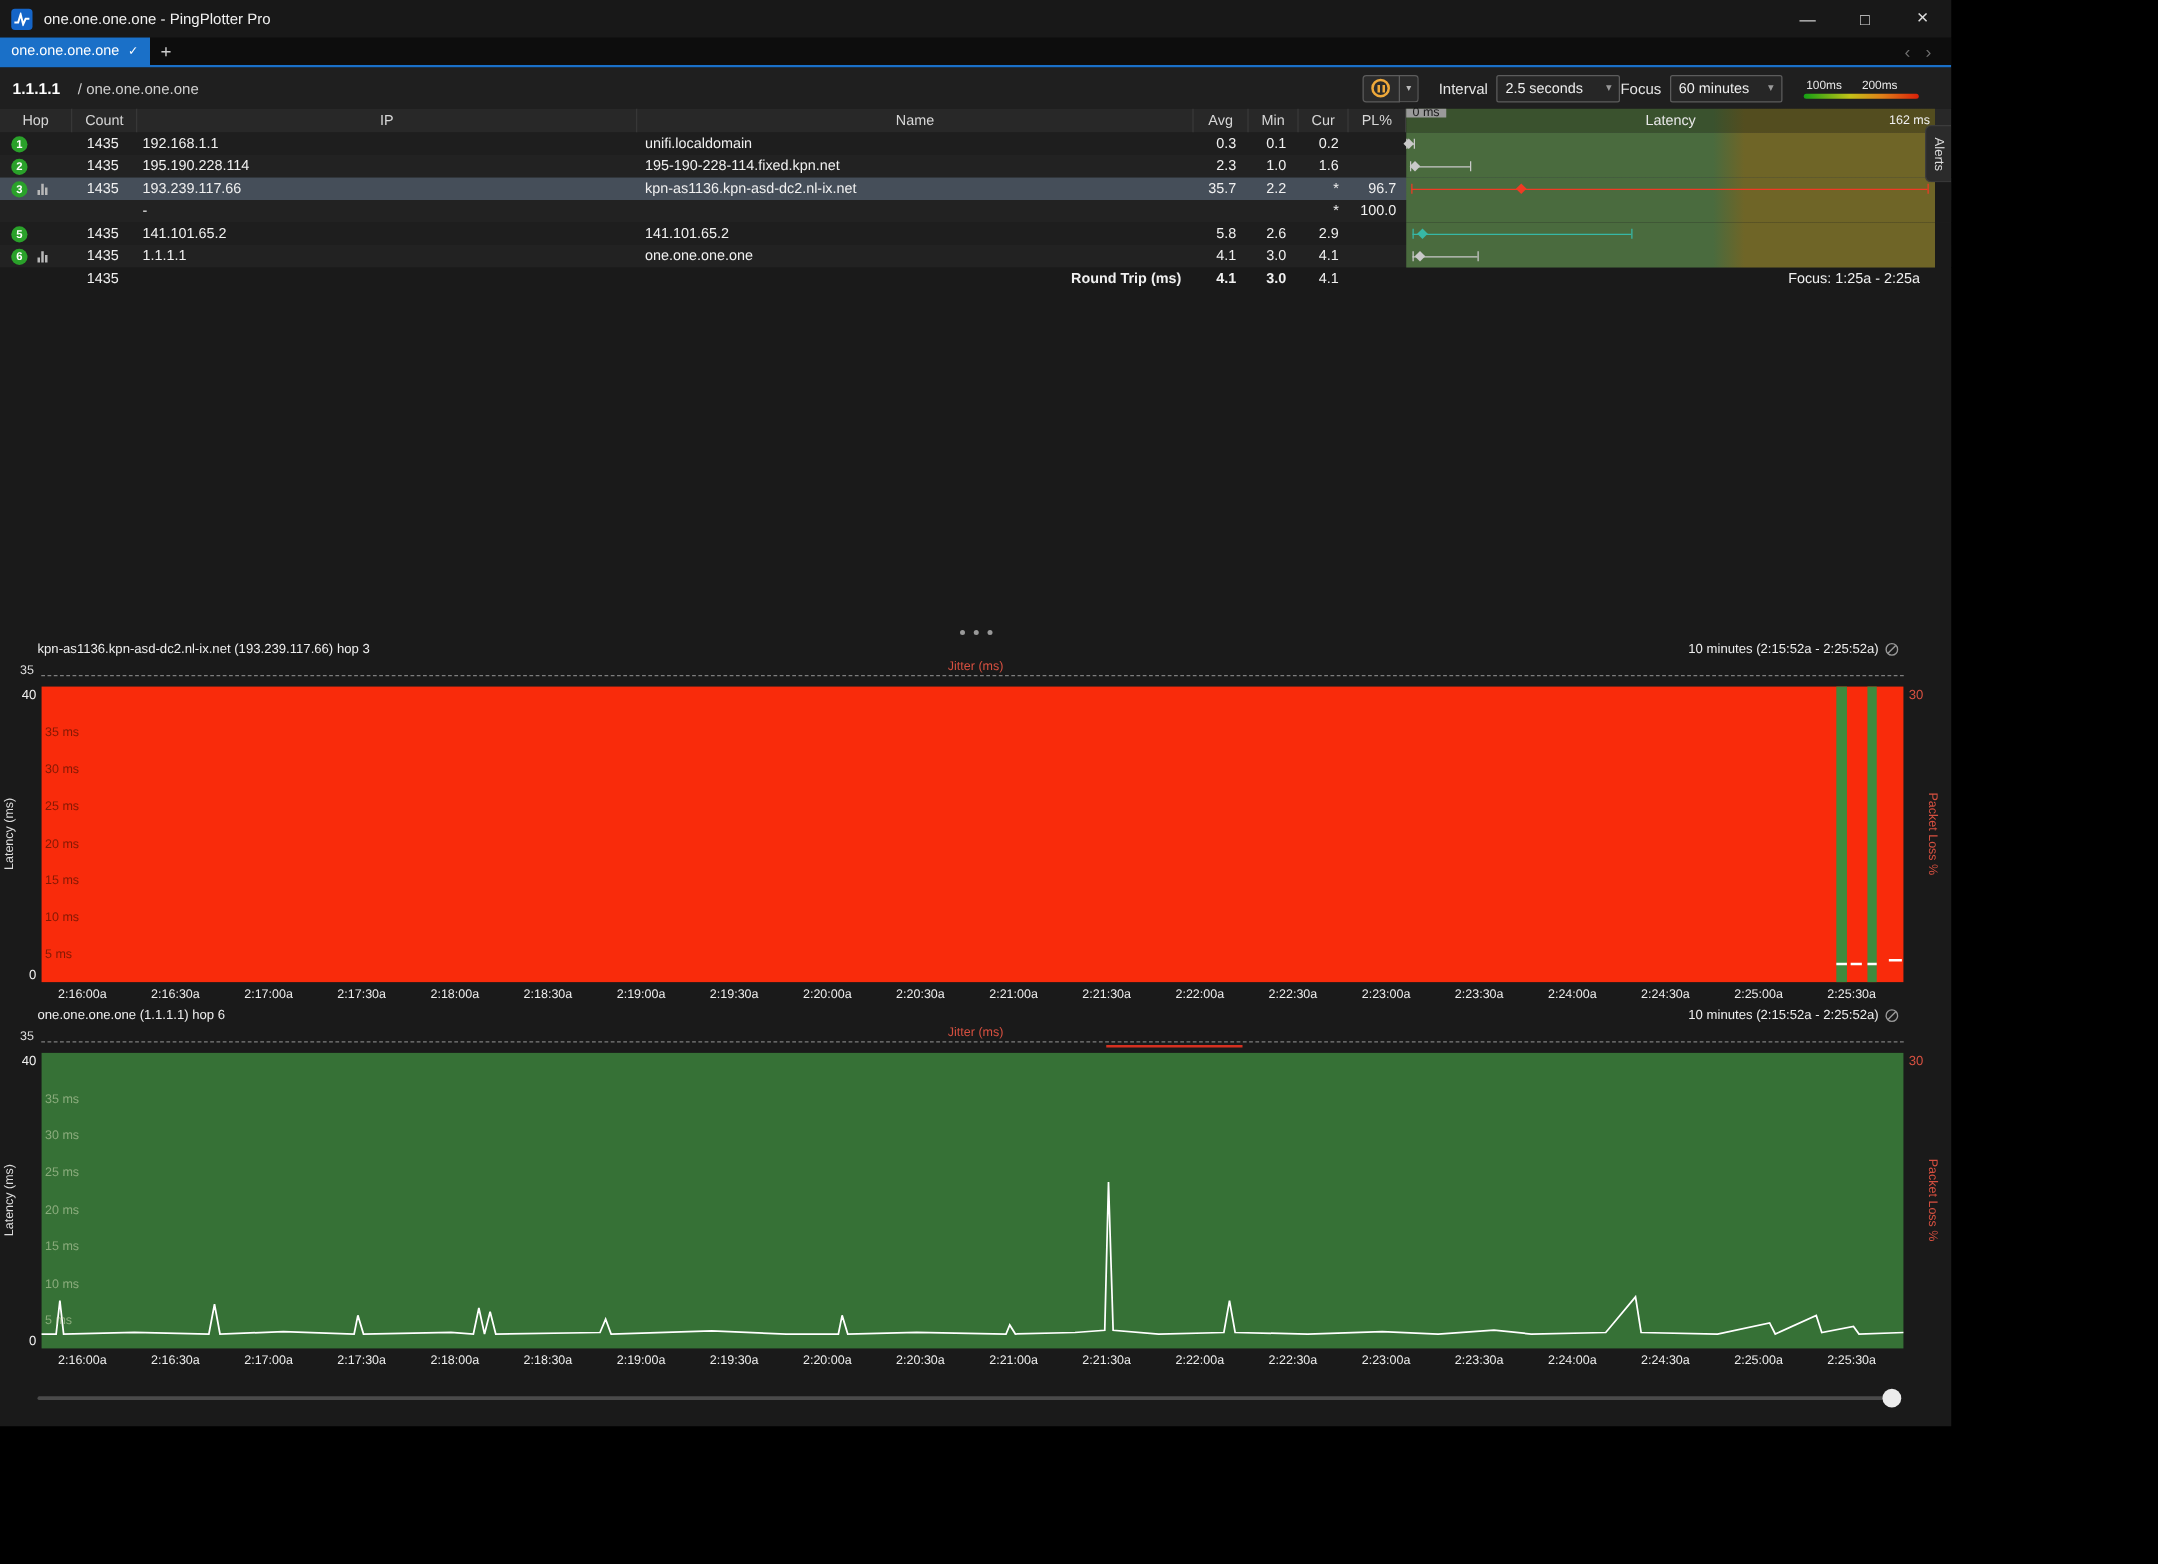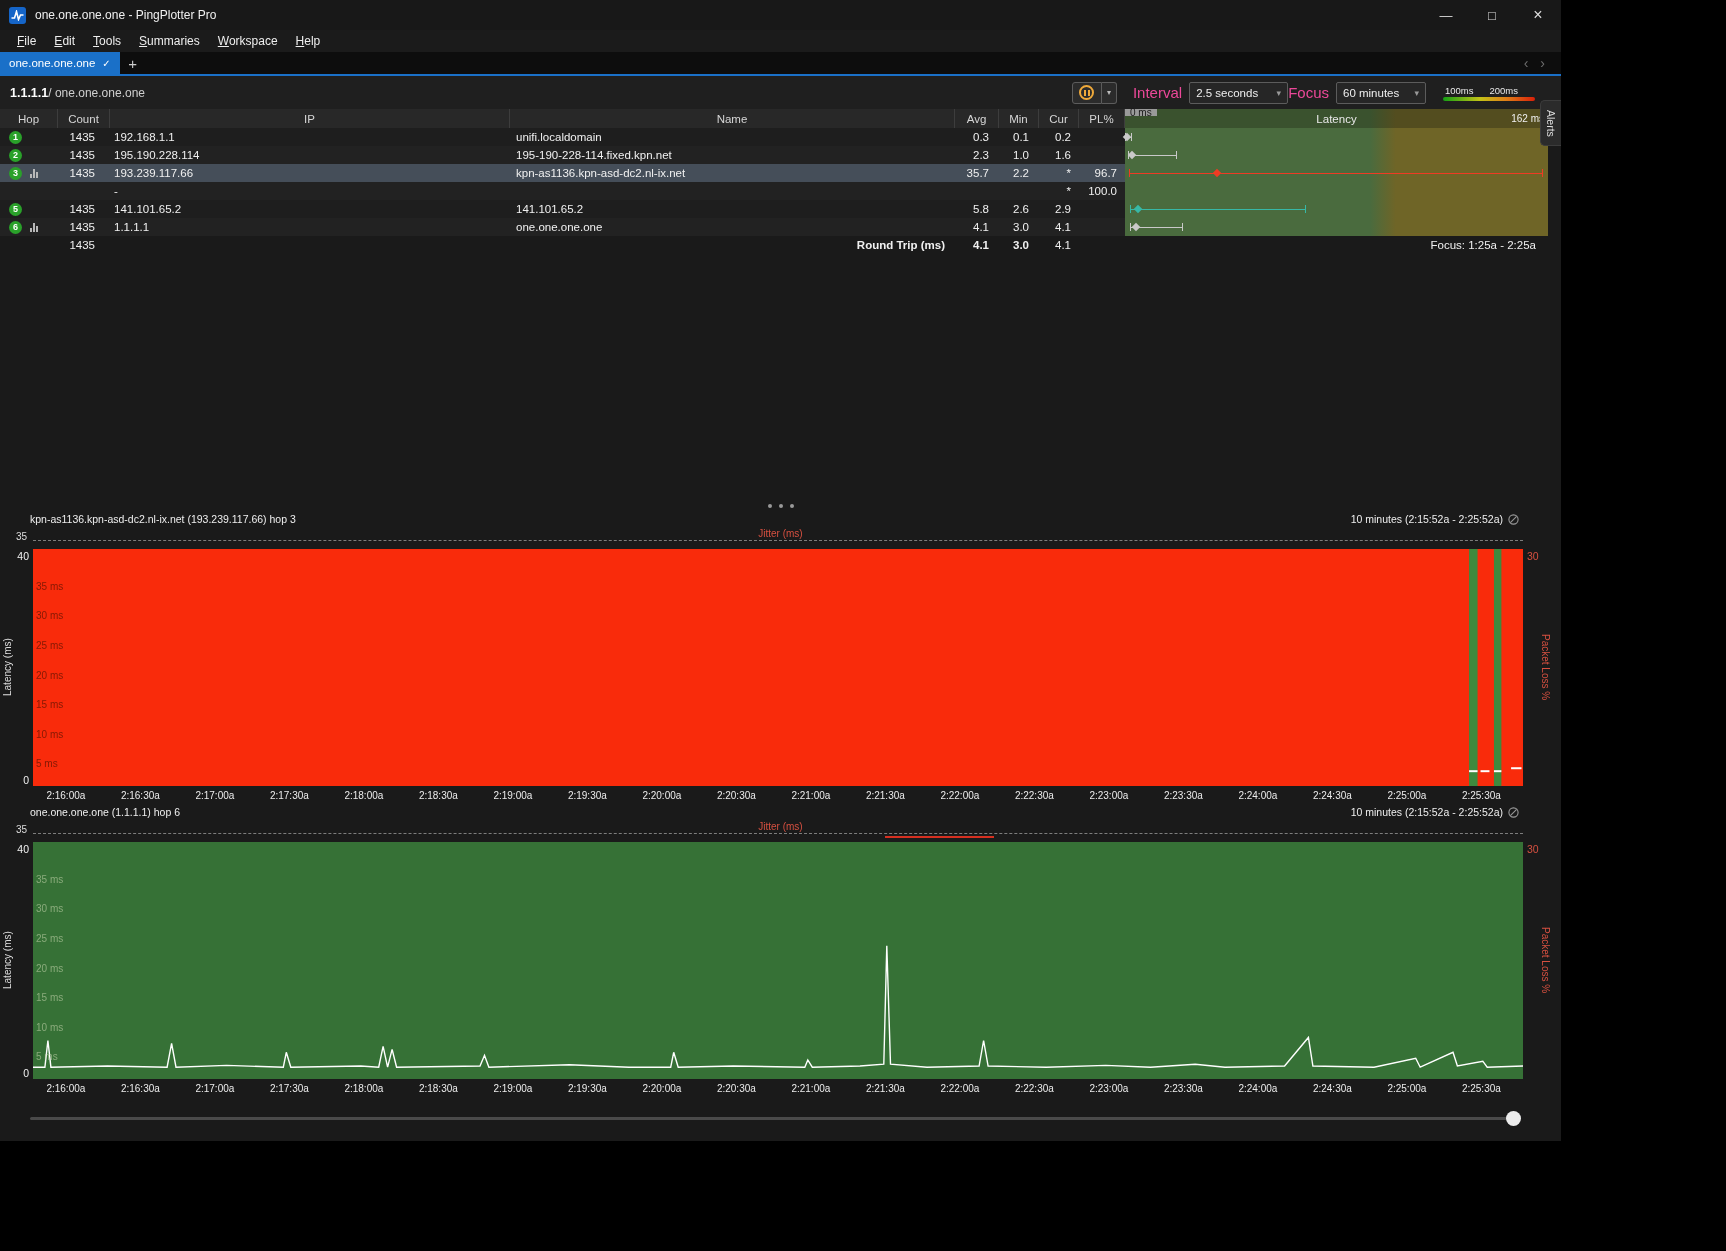--- a/index.html
+++ b/index.html
@@ -30,27 +30,27 @@
   .tabstrip{height:24px;background:#0d0d0d;display:flex;align-items:stretch;border-bottom:2px solid #1a70c8;flex:0 0 auto;box-sizing:border-box}
   .tab.active{background:#1a70c8;color:#fff;display:flex;align-items:center;gap:7px;padding:0 9px;font-size:11.5px}
   .tab-check{font-size:10px}
   .tab-add{width:26px;display:flex;align-items:center;justify-content:center;color:#ccc;font-size:15px;cursor:pointer}
   .pager{margin-left:auto;display:flex;gap:12px;align-items:center;padding-right:16px;color:#6e6e6e;font-size:14px}
   .pager span{cursor:pointer}
 
   
   .targetbar{height:33px;background:#1f1f1f;display:flex;align-items:center;padding-left:10px;flex:0 0 auto}
   .t-ip{font-weight:bold;font-size:12.5px;color:#fff}
-  .t-host{color:#cfcfcf;margin-left:0}
+  .t-host{color:#cfcfcf;margin-left:14px}
   .pausegrp{display:flex;margin-left:auto;margin-right:16px}
   .pausebtn{width:30px;height:22px;border:1px solid #5c5c5c;background:#2b2b2b;border-radius:3px 0 0 3px;display:flex;align-items:center;justify-content:center;padding:0}
   .pausedrop{width:15px;height:22px;border:1px solid #5c5c5c;border-left:none;background:#2b2b2b;border-radius:0 3px 3px 0;color:#bbb;display:flex;align-items:center;justify-content:center;font-size:8px;padding:0}
   .pring{width:15px;height:15px;border:2px solid #efa93a;border-radius:50%;display:flex;align-items:center;justify-content:center;gap:2px;box-sizing:border-box}
   .pring i{width:2px;height:6px;background:#efa93a}
-  .lbl{color:#ec4899;margin-right:7px;font-size:15px}
+  .lbl{color:#e5e5e5;margin-right:7px;font-size:12px}
   .select{height:22px;background:#262626;border:1px solid #5c5c5c;border-radius:2px;display:flex;align-items:center;padding:0 6px;font-size:11.5px;color:#eee;box-sizing:border-box;cursor:pointer}
   .select .chev{color:#999;font-size:9px;margin-left:auto;padding-left:8px}
   .sel-interval{width:99px;}
   .sel-focus{width:90px}
   .legend{width:92px;margin-left:17px;margin-right:26px}
   .legend-labels{display:flex;font-size:9.5px;color:#e8e8e8;padding-left:2px;gap:16px}
   .legend-bar{height:4px;border-radius:2px;margin-top:1px;background:linear-gradient(90deg,#14a014,#c2c217 40%,#e08018 68%,#d92009 100%)}
   .alerts-tab{position:absolute;top:100px;right:0;width:20px;height:44px;background:#2b2b2b;border:1px solid #3c3c3c;border-right:none;border-radius:5px 0 0 5px;writing-mode:vertical-rl;display:flex;align-items:center;justify-content:center;font-size:10.5px;color:#ddd;cursor:pointer;z-index:5}
 
   
@@ -135,28 +135,20 @@
         </svg>
     </span>
     <span class="title">one.one.one.one - PingPlotter Pro</span>
     <div class="win-btns">
       <span class="win-btn">—</span>
       <span class="win-btn">□</span>
       <span class="win-btn close">×</span>
     </div>
   </div>
 
-  <div class="menubar">
-      <span class="menu-item">File</span>
-      <span class="menu-item">Edit</span>
-      <span class="menu-item">Tools</span>
-      <span class="menu-item">Summaries</span>
-      <span class="menu-item">Workspace</span>
-      <span class="menu-item">Help</span>
-    </div>
 
 
   <div class="tabstrip">
     <div class="tab active">
       <span>one.one.one.one</span>
       <span class="tab-check">✓</span>
     </div>
     <span class="tab-add">+</span>
     <span class="pager">
       <span>‹</span>

